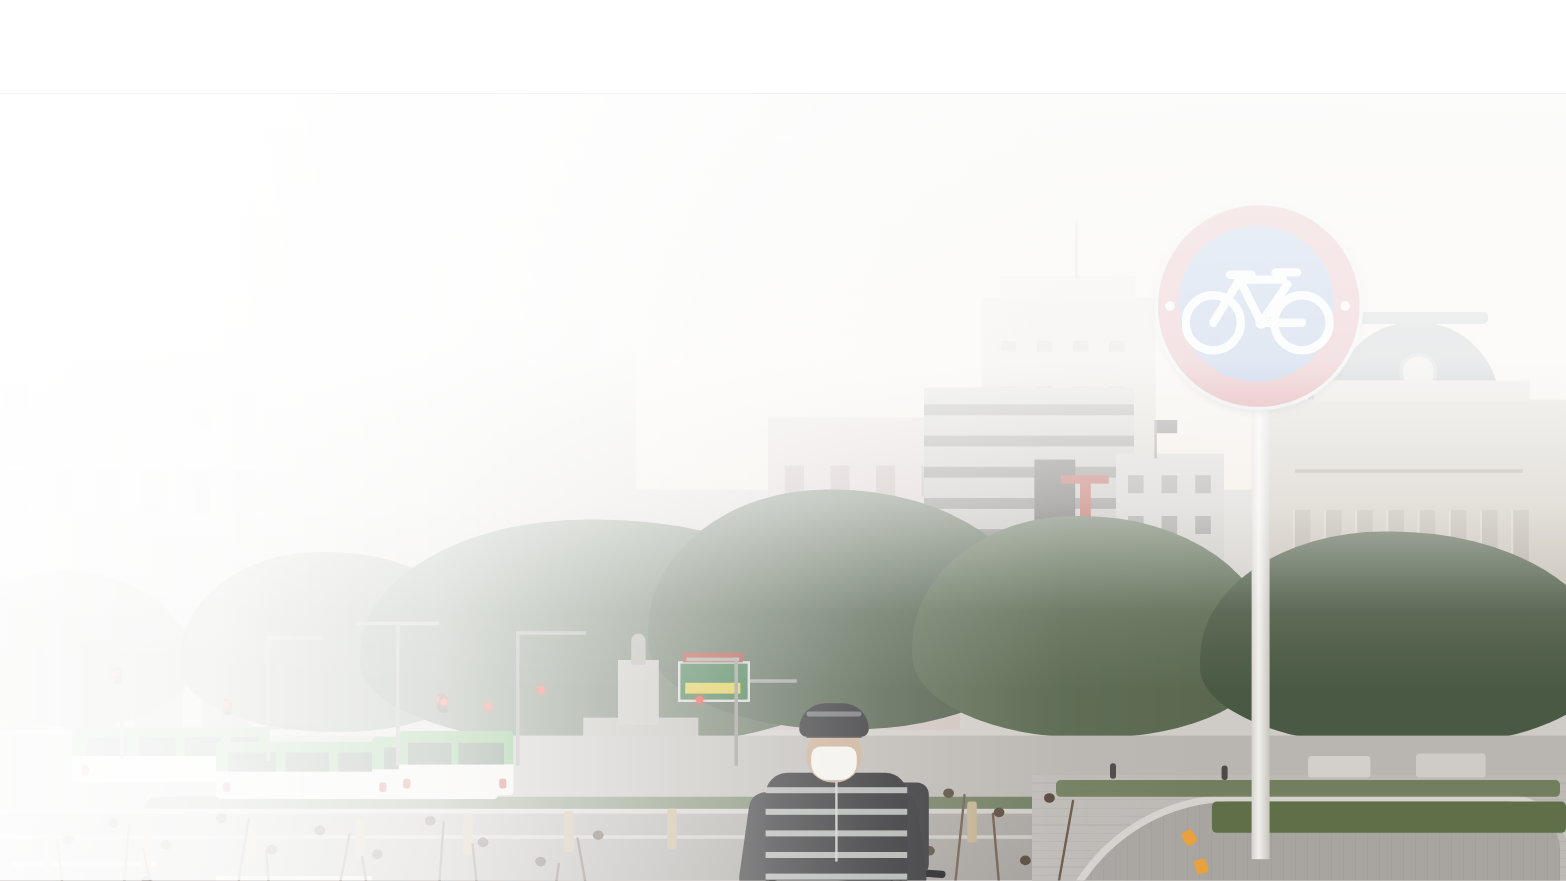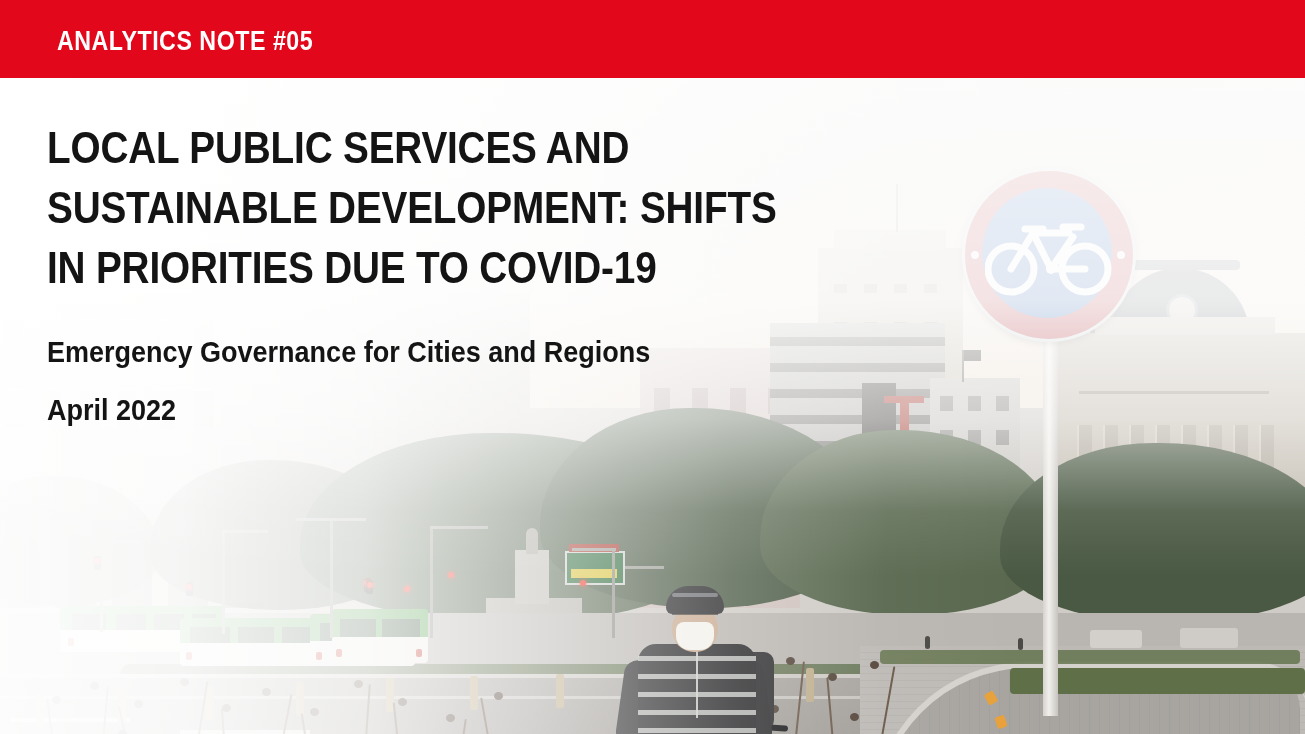--- a/index.html
+++ b/index.html
@@ -177,23 +177,20 @@
   #subtitle{margin-top:34px;font-size:30px;line-height:40px;font-weight:bold;white-space:nowrap;
     transform:scaleX(.90);transform-origin:left center;}
   #datetext{margin-top:18px;font-size:30px;line-height:40px;font-weight:bold;white-space:nowrap;
     transform:scaleX(.90);transform-origin:left center;}
 </style>
 </head>
 <body>
 
 <div id="page">
 
-  <div id="banner">
-    <div id="banner-label">ANALYTICS NOTE #05</div>
-  </div>
 
   <div id="photo">
 
     <div class="sky"></div>
 
     <div class="bldg-left">
       <div class="cornice"></div>
       <div class="row-win" style="top:40px">
         <i style="left:6px"></i>
           <i style="left:44px"></i>
@@ -534,21 +531,14 @@
       <div class="seed" style="left:88px;top:20px"></div>
         <div class="seed" style="left:130px;top:8px"></div>
       <div class="seed" style="left:30px;top:52px"></div>
         <div class="seed" style="left:110px;top:60px"></div>
     </div>
 
   </div>
 
   <div id="fade"></div>
 
-  <div id="textblock">
-    <div class="tline">LOCAL PUBLIC SERVICES AND</div>
-    <div class="tline">SUSTAINABLE DEVELOPMENT: SHIFTS</div>
-    <div class="tline">IN PRIORITIES DUE TO COVID-19</div>
-    <div id="subtitle">Emergency Governance for Cities and Regions</div>
-    <div id="datetext">April 2022</div>
-  </div>
 
 </div>
 
 </body></html>

